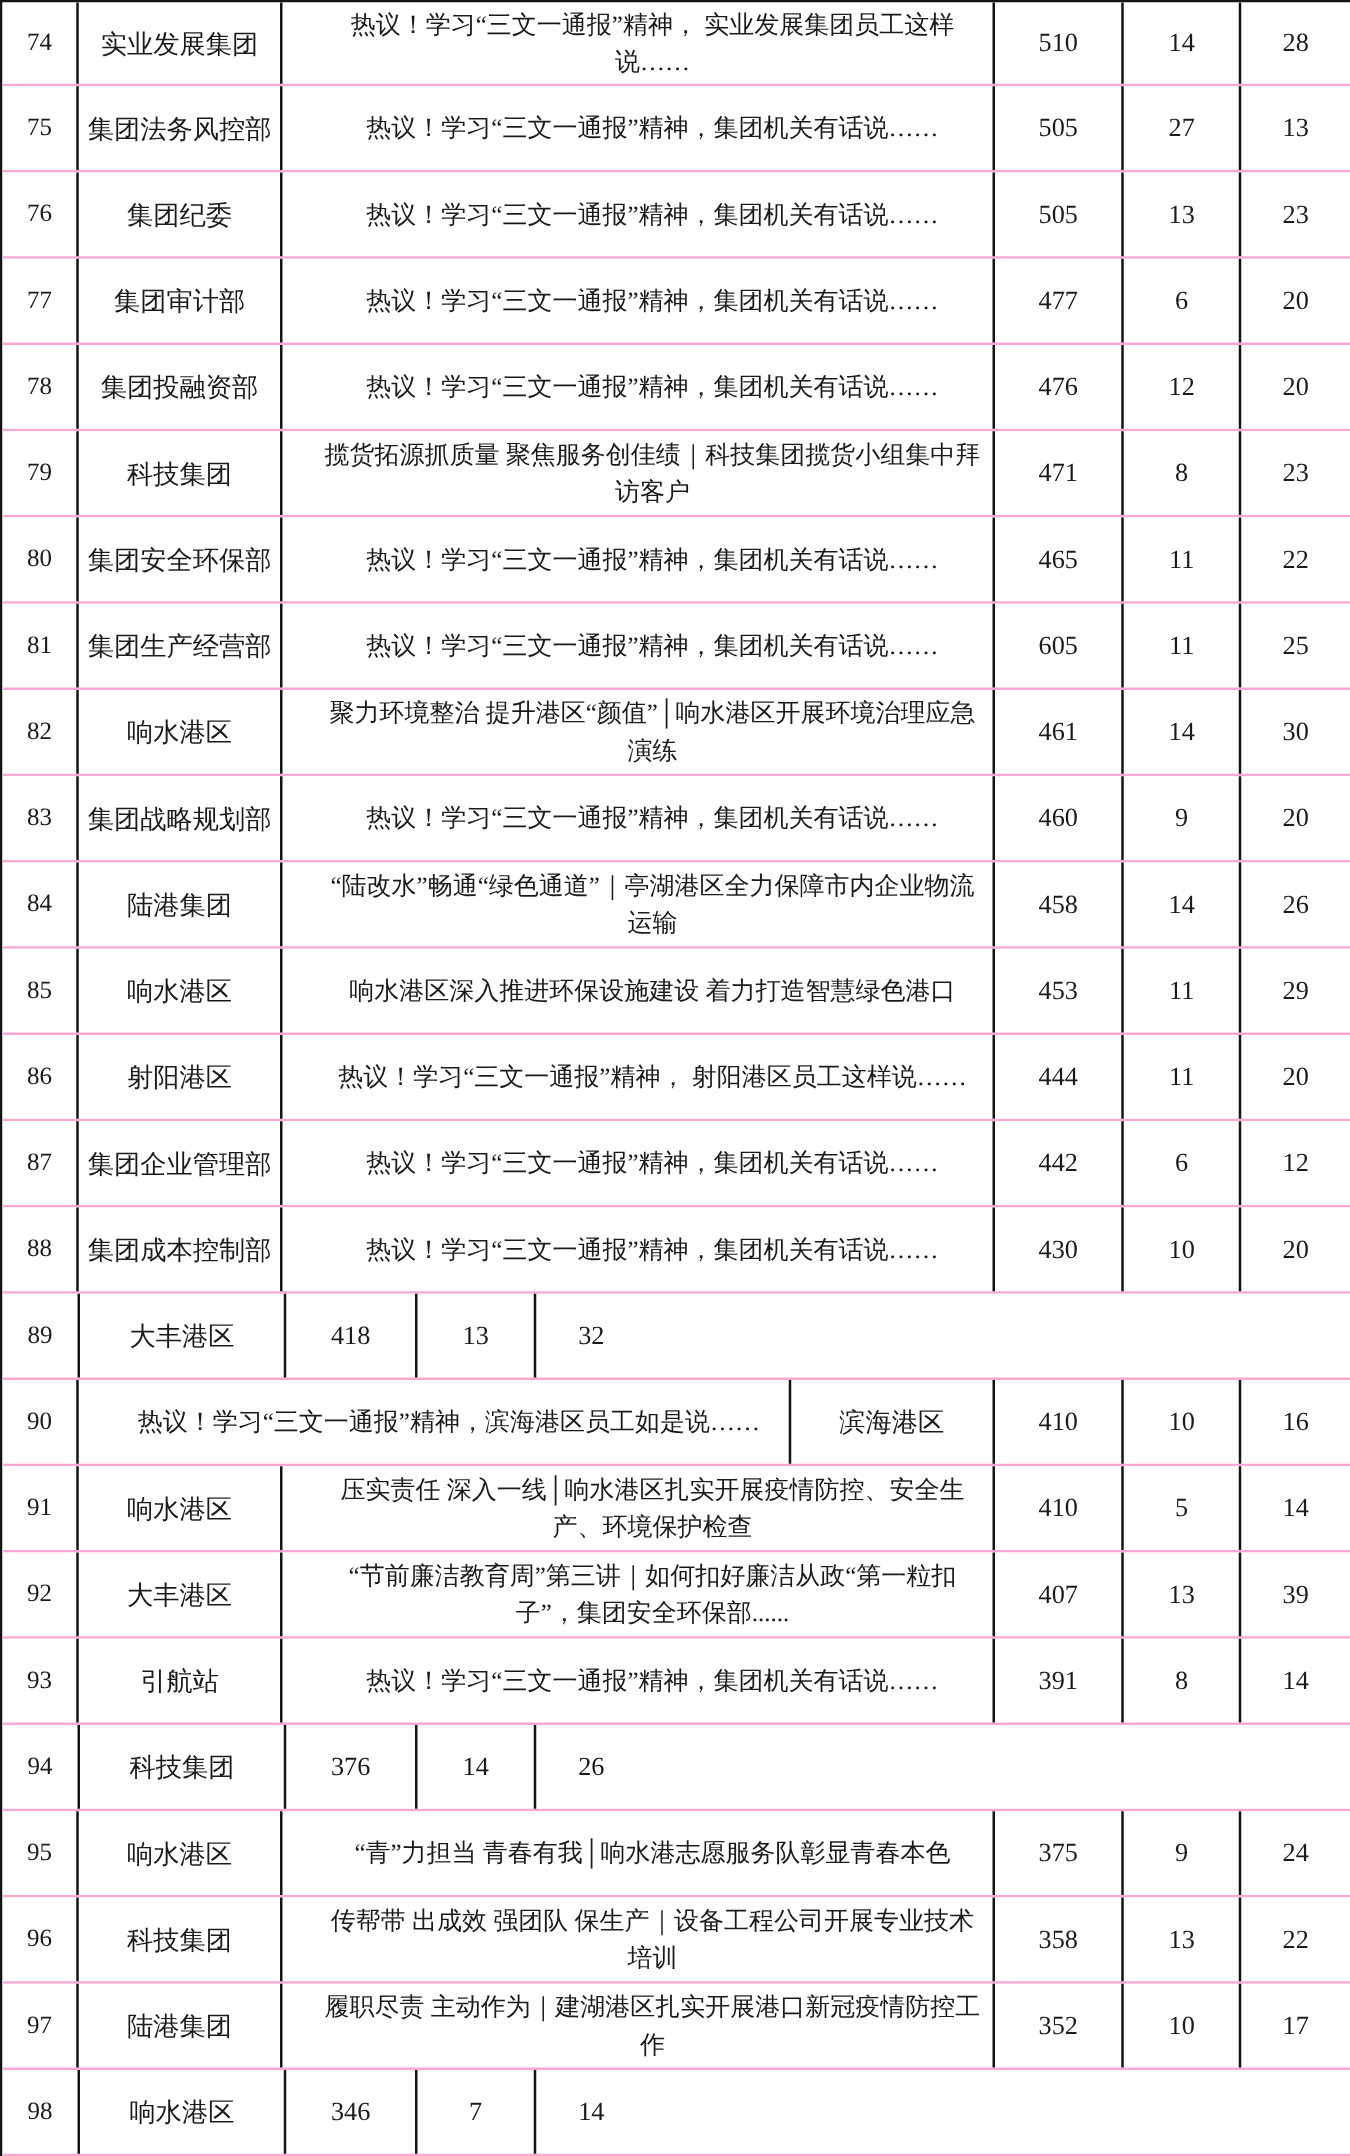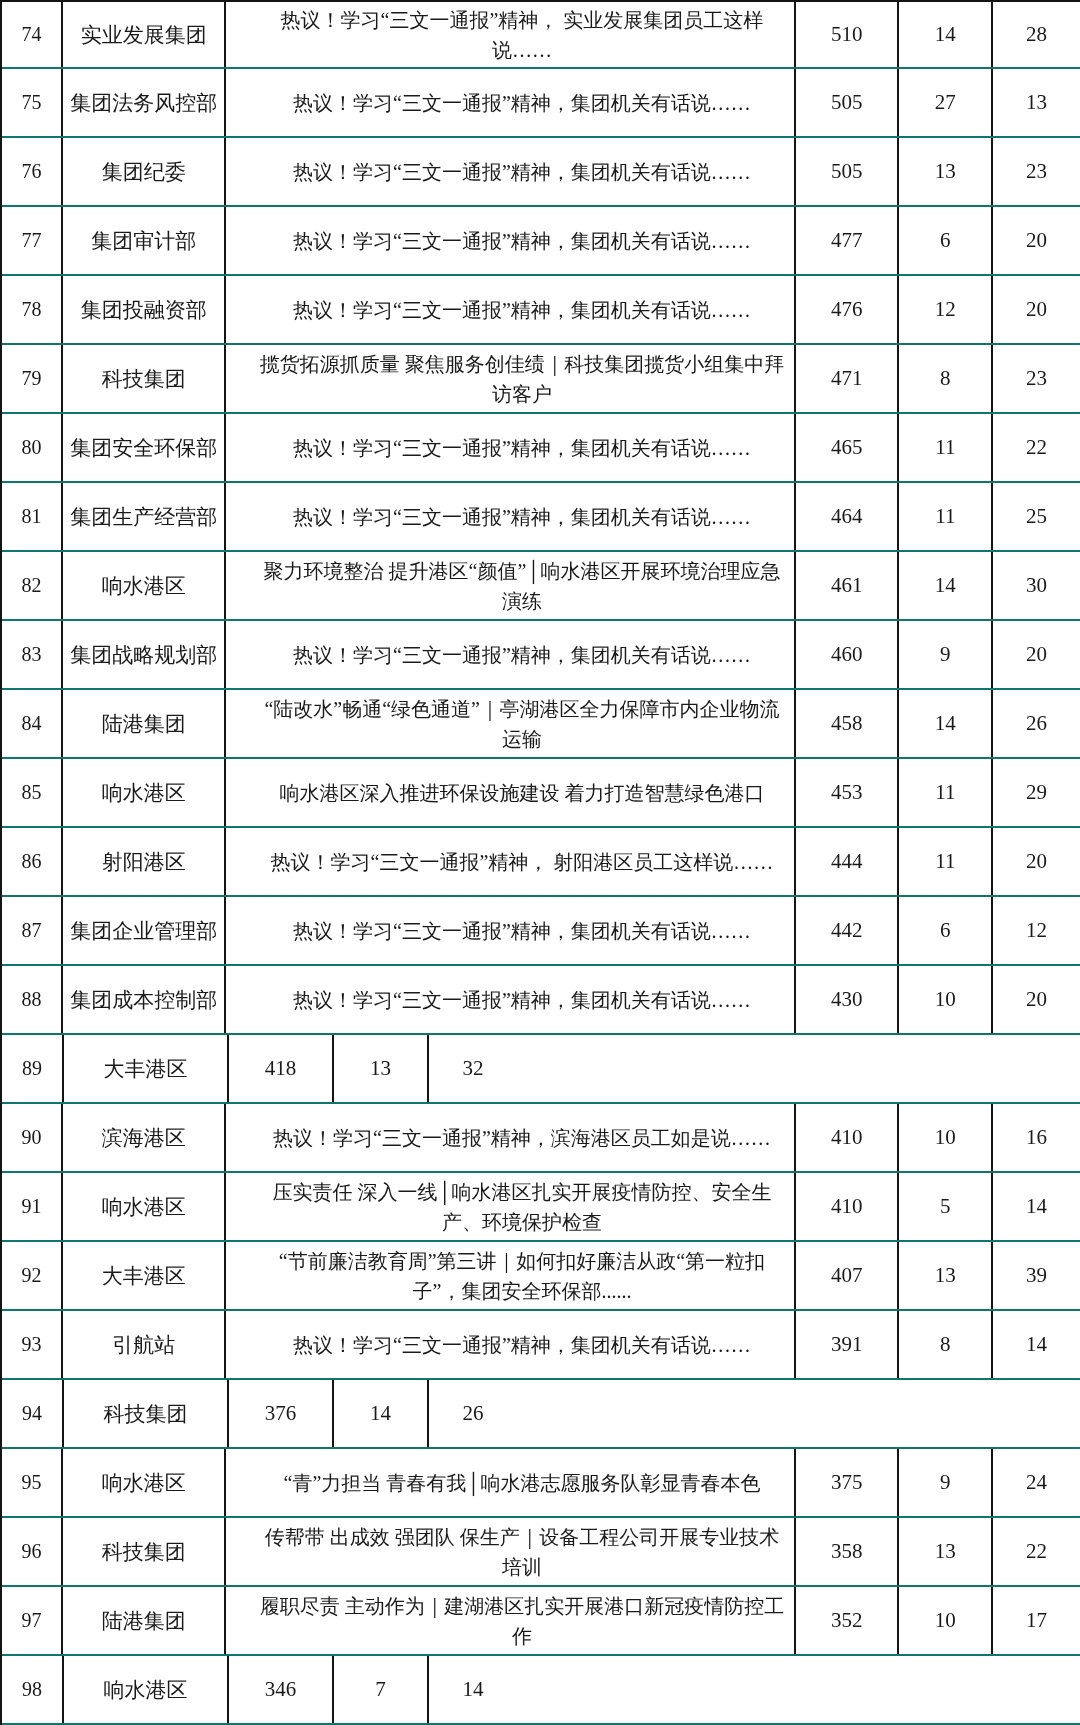--- a/index.html
+++ b/index.html
@@ -19,21 +19,21 @@
   .table {
     width: 1080px;
     border-top: 2px solid #141414;
     border-left: 2px solid #141414;
     box-sizing: border-box;
   }
   .row {
     display: flex;
     height: 69px;
     box-sizing: border-box;
-    border-bottom: 2px solid #0f766e;
+    border-bottom: 2px solid #f9a8d4;
     background: #ffffff;
   }
   .row:first-child {
     height: 67px;
   }
   .cell {
     box-sizing: border-box;
     border-right: 2px solid #141414;
     display: flex;
     align-items: center;
@@ -113,21 +113,21 @@
     <div class="cell col-title">热议！学习“三文一通报”精神，集团机关有话说……</div>
     <div class="cell col-v1">465</div>
     <div class="cell col-v2">11</div>
     <div class="cell col-v3">22</div>
   </div>
 
   <div class="row">
     <div class="cell col-rank">81</div>
     <div class="cell col-org">集团生产经营部</div>
     <div class="cell col-title">热议！学习“三文一通报”精神，集团机关有话说……</div>
-    <div class="cell col-v1">464</div>
+    <div class="cell col-v1">605</div>
     <div class="cell col-v2">11</div>
     <div class="cell col-v3">25</div>
   </div>
 
   <div class="row">
     <div class="cell col-rank">82</div>
     <div class="cell col-org">响水港区</div>
     <div class="cell col-title">聚力环境整治 提升港区“颜值”│响水港区开展环境治理应急演练</div>
     <div class="cell col-v1">461</div>
     <div class="cell col-v2">14</div>
@@ -191,22 +191,22 @@
   <div class="row">
     <div class="cell col-rank">89</div>
     <div class="cell col-org">大丰港区</div>
     <div class="cell col-v1">418</div>
     <div class="cell col-v2">13</div>
     <div class="cell col-v3">32</div>
   </div>
 
   <div class="row">
     <div class="cell col-rank">90</div>
+    <div class="cell col-title">热议！学习“三文一通报”精神，滨海港区员工如是说……</div>
     <div class="cell col-org">滨海港区</div>
-    <div class="cell col-title">热议！学习“三文一通报”精神，滨海港区员工如是说……</div>
     <div class="cell col-v1">410</div>
     <div class="cell col-v2">10</div>
     <div class="cell col-v3">16</div>
   </div>
 
   <div class="row">
     <div class="cell col-rank">91</div>
     <div class="cell col-org">响水港区</div>
     <div class="cell col-title">压实责任 深入一线│响水港区扎实开展疫情防控、安全生产、环境保护检查</div>
     <div class="cell col-v1">410</div>

